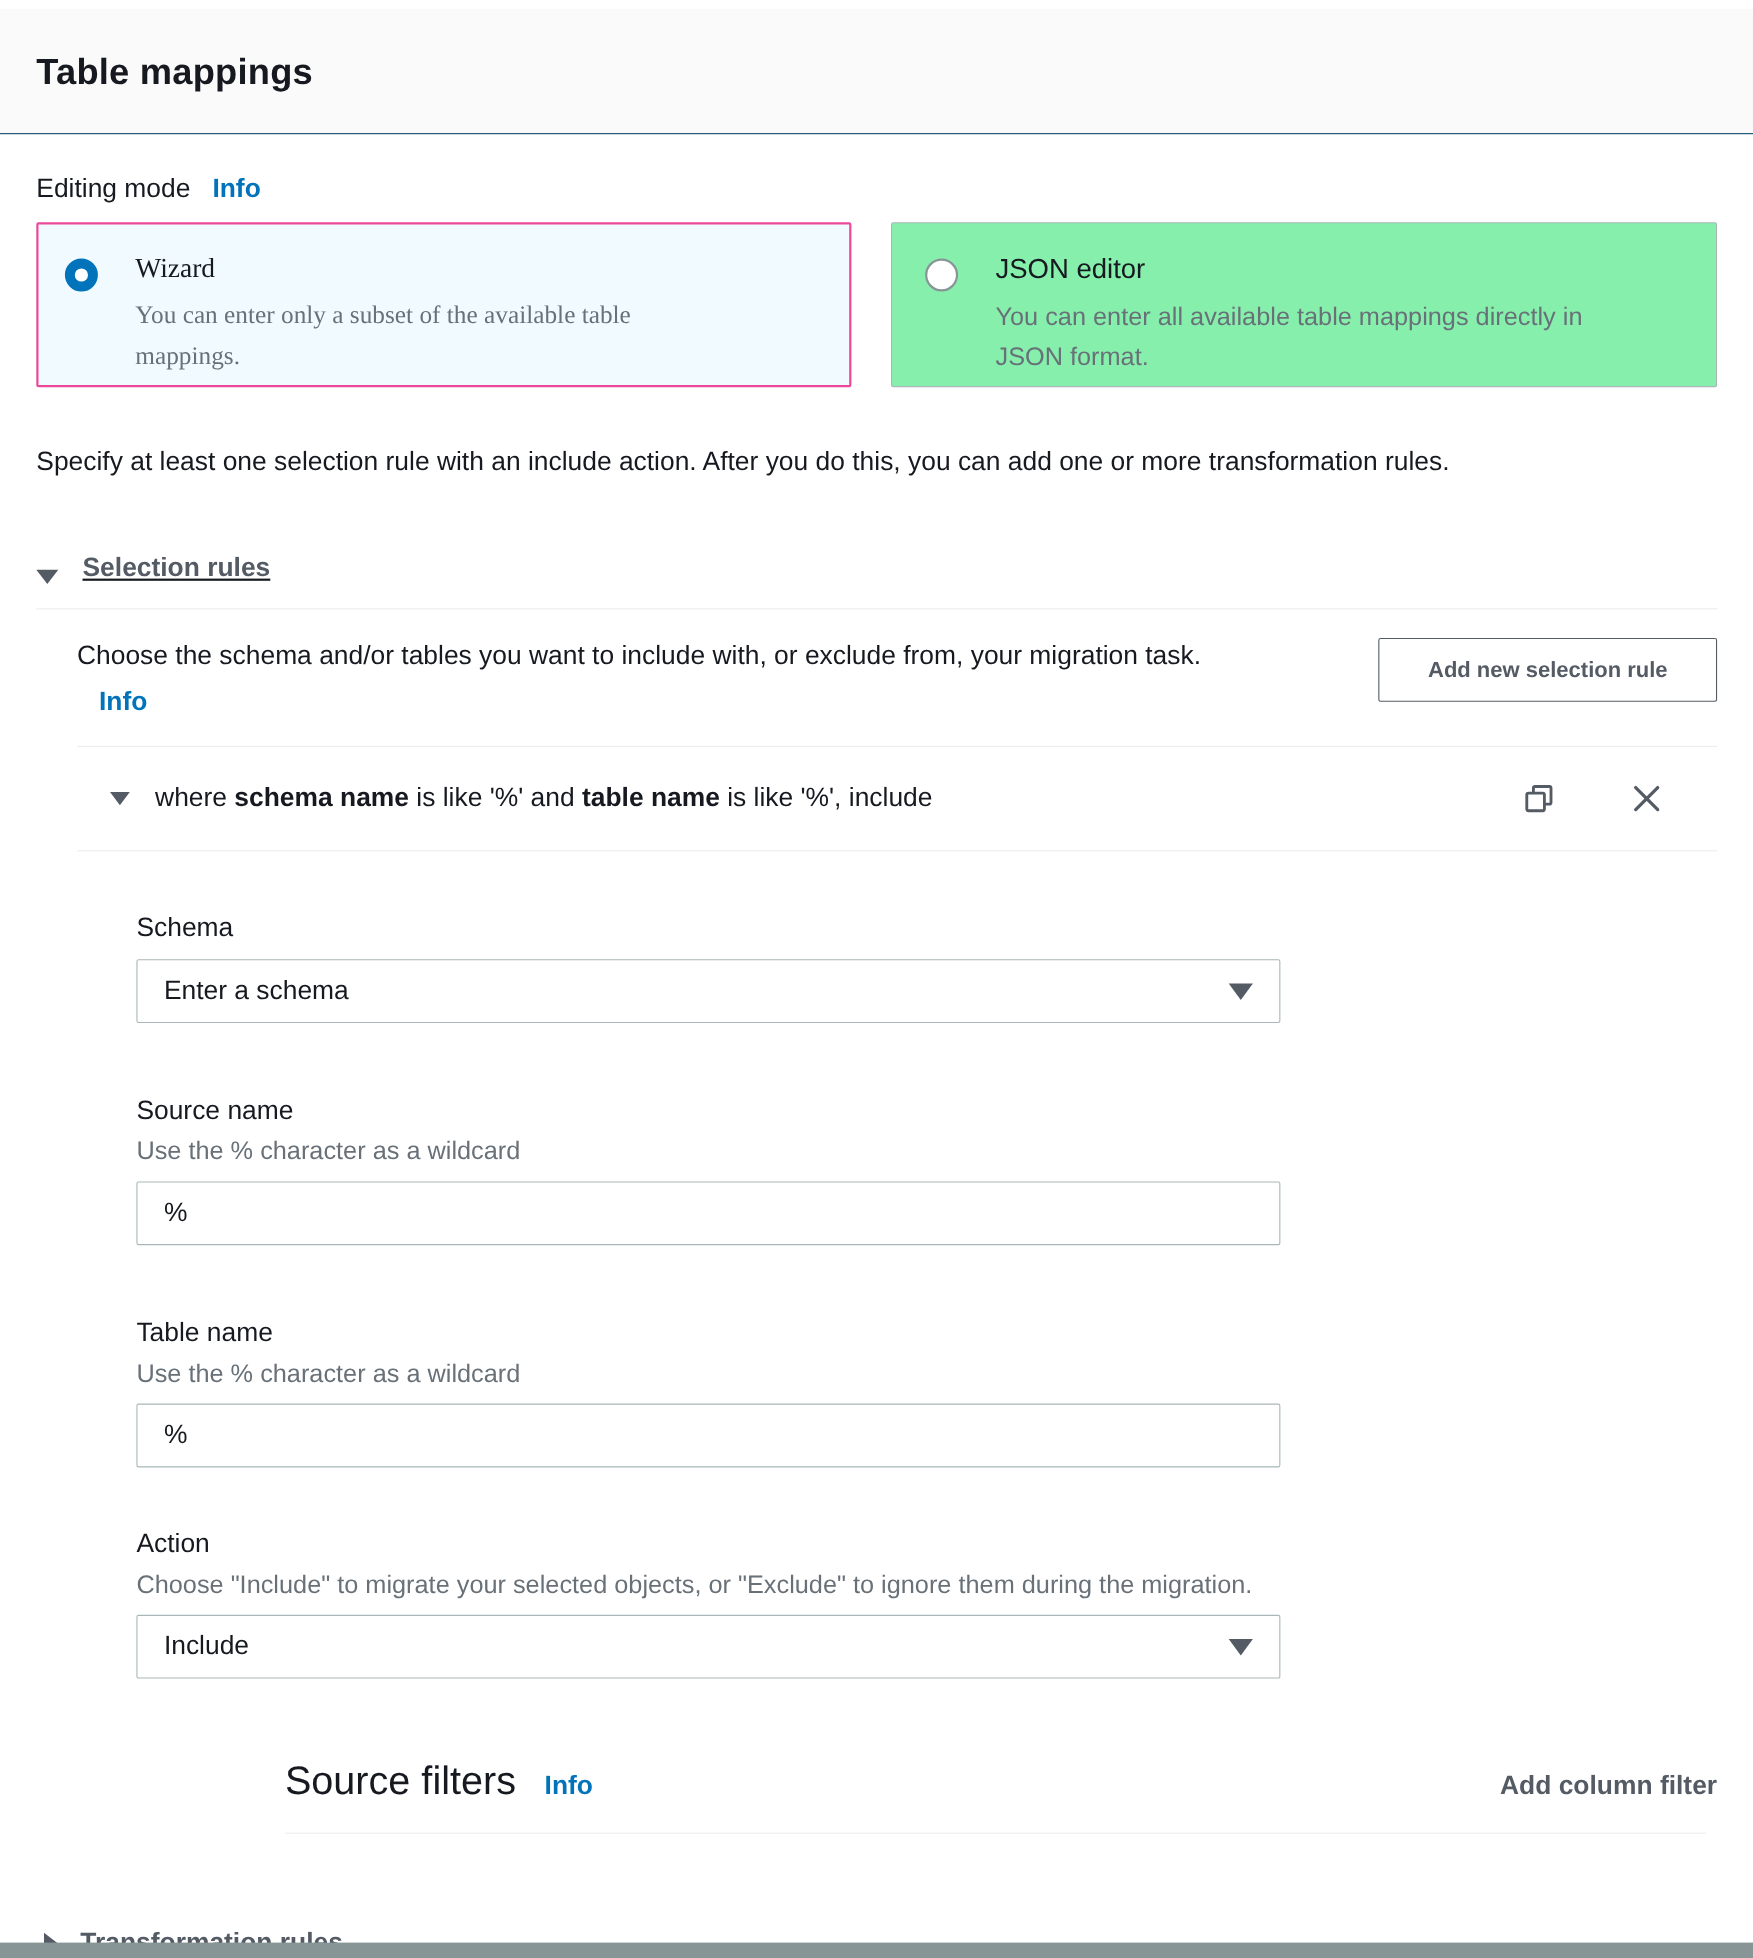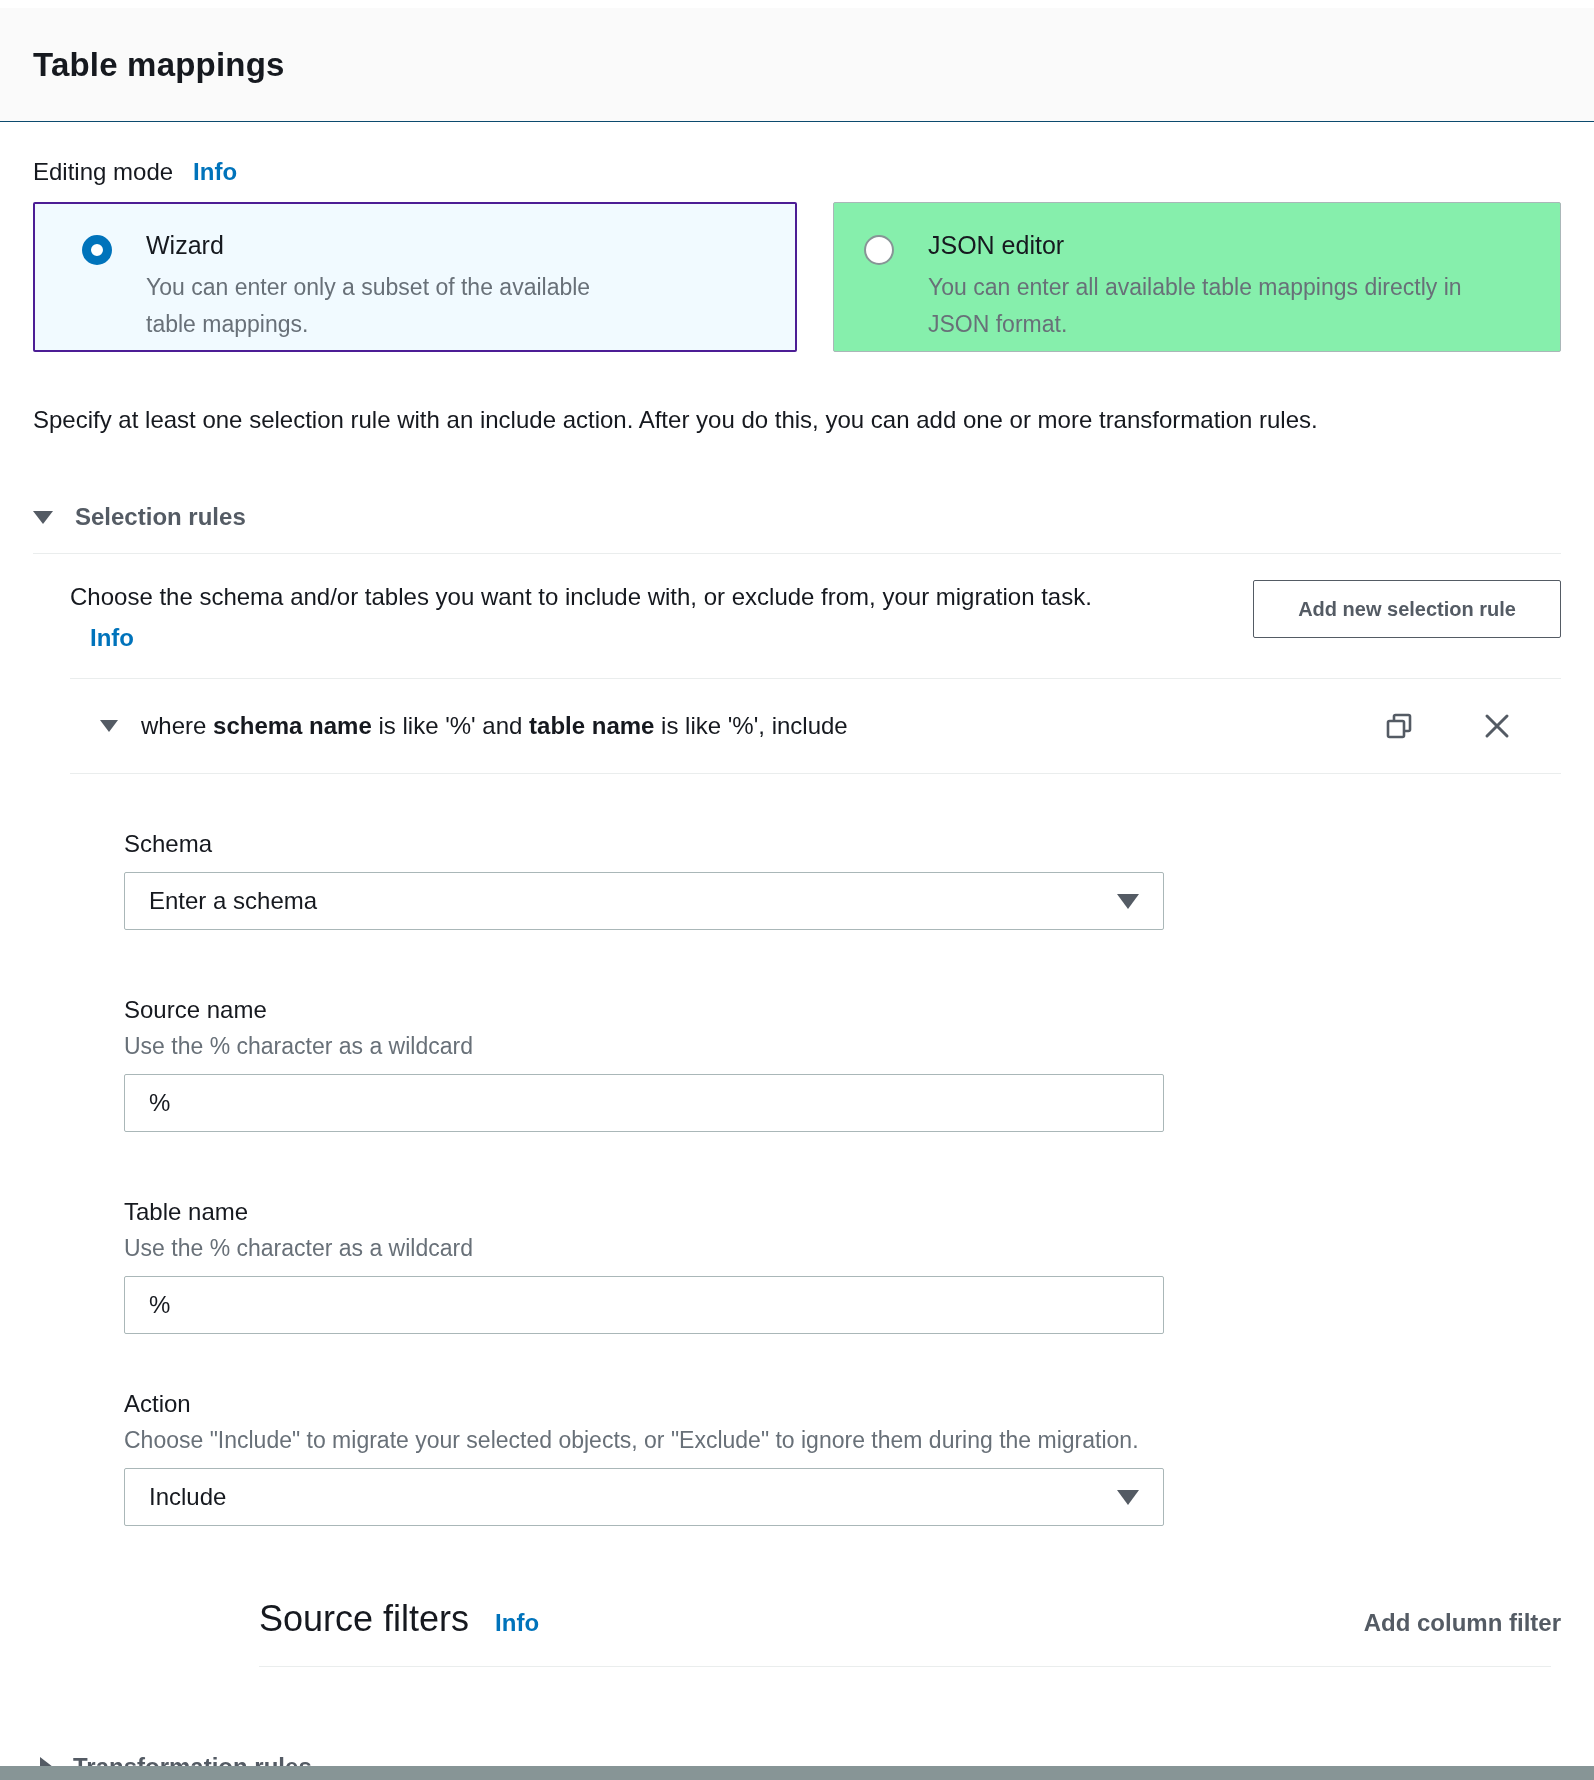--- a/index.html
+++ b/index.html
@@ -13,38 +13,38 @@
 
   .main { padding:0 33px; position:relative; }
 
   .editing-row { margin-top:36px; display:flex; align-items:baseline; }
   .editing-row .label { font-size:24px; color:#16191f; }
   .info-link { font-size:24px; font-weight:700; color:#0073bb; margin-left:20px; cursor:pointer; }
 
   .cards { margin-top:16px; display:flex; gap:36px; }
   .card { flex:1; height:150px; background:#86efac; border:1px solid #aab7b8; border-radius:2px;
           padding:28px 30px; display:flex; align-items:flex-start; cursor:pointer; }
-  .card.selected { background:#f1faff; border:2px solid #4c1d95; padding:27px 47px; }
+  .card.selected { background:#f1faff; border:2px solid #ec4899; padding:27px 24px;font-family:Liberation Serif, serif; }
   .radio { width:30px; height:30px; border-radius:50%; flex:none; margin-top:4px; background:#ffffff; }
   .radio.on  { border:9px solid #0073bb; }
   .radio.off { border:2px solid #879596; }
   .card-body { margin-left:34px; }
   .card-title { font-size:25px; color:#16191f; }
   .card-desc { margin-top:9px; font-size:23px; line-height:37px; color:#687078; }
   .card.selected .card-desc { max-width:480px; }
   .card .card-desc { max-width:535px; }
 
   .intro { margin-top:46px; max-width:1330px; font-size:24px; line-height:43px; color:#16191f; }
 
   .tri-down { width:0; height:0; border-left:10px solid transparent; border-right:10px solid transparent;
               border-top:13px solid #545b64; display:inline-block; }
   .tri-right { width:0; height:0; border-top:10px solid transparent; border-bottom:10px solid transparent;
                border-left:13px solid #545b64; display:inline-block; }
 
-  .section-header { margin-top:62px; display:flex; align-items:center; cursor:pointer; }
+  .section-header { margin-top:62px; display:flex; align-items:flex-end; cursor:pointer;text-decoration:underline; }
   .section-header .sec-label { margin-left:22px; font-size:24px; font-weight:700; color:#545b64; }
 
   .divider { border:none; border-top:1px solid #eaeded; height:0; }
   .div-1 { margin-top:22px; }
 
   .choose-row { margin-top:22px; padding-left:37px; display:flex; align-items:flex-start; }
   .choose-text { max-width:1040px; font-size:24px; line-height:41px; color:#16191f; }
   .btn-secondary { margin-left:auto; margin-top:4px; height:58px; padding:0 44px; background:#ffffff;
                    border:1px solid #545b64; border-radius:2px; font-family:"Liberation Sans",sans-serif;
                    font-size:20px; font-weight:700; color:#545b64; cursor:pointer; white-space:nowrap; }

